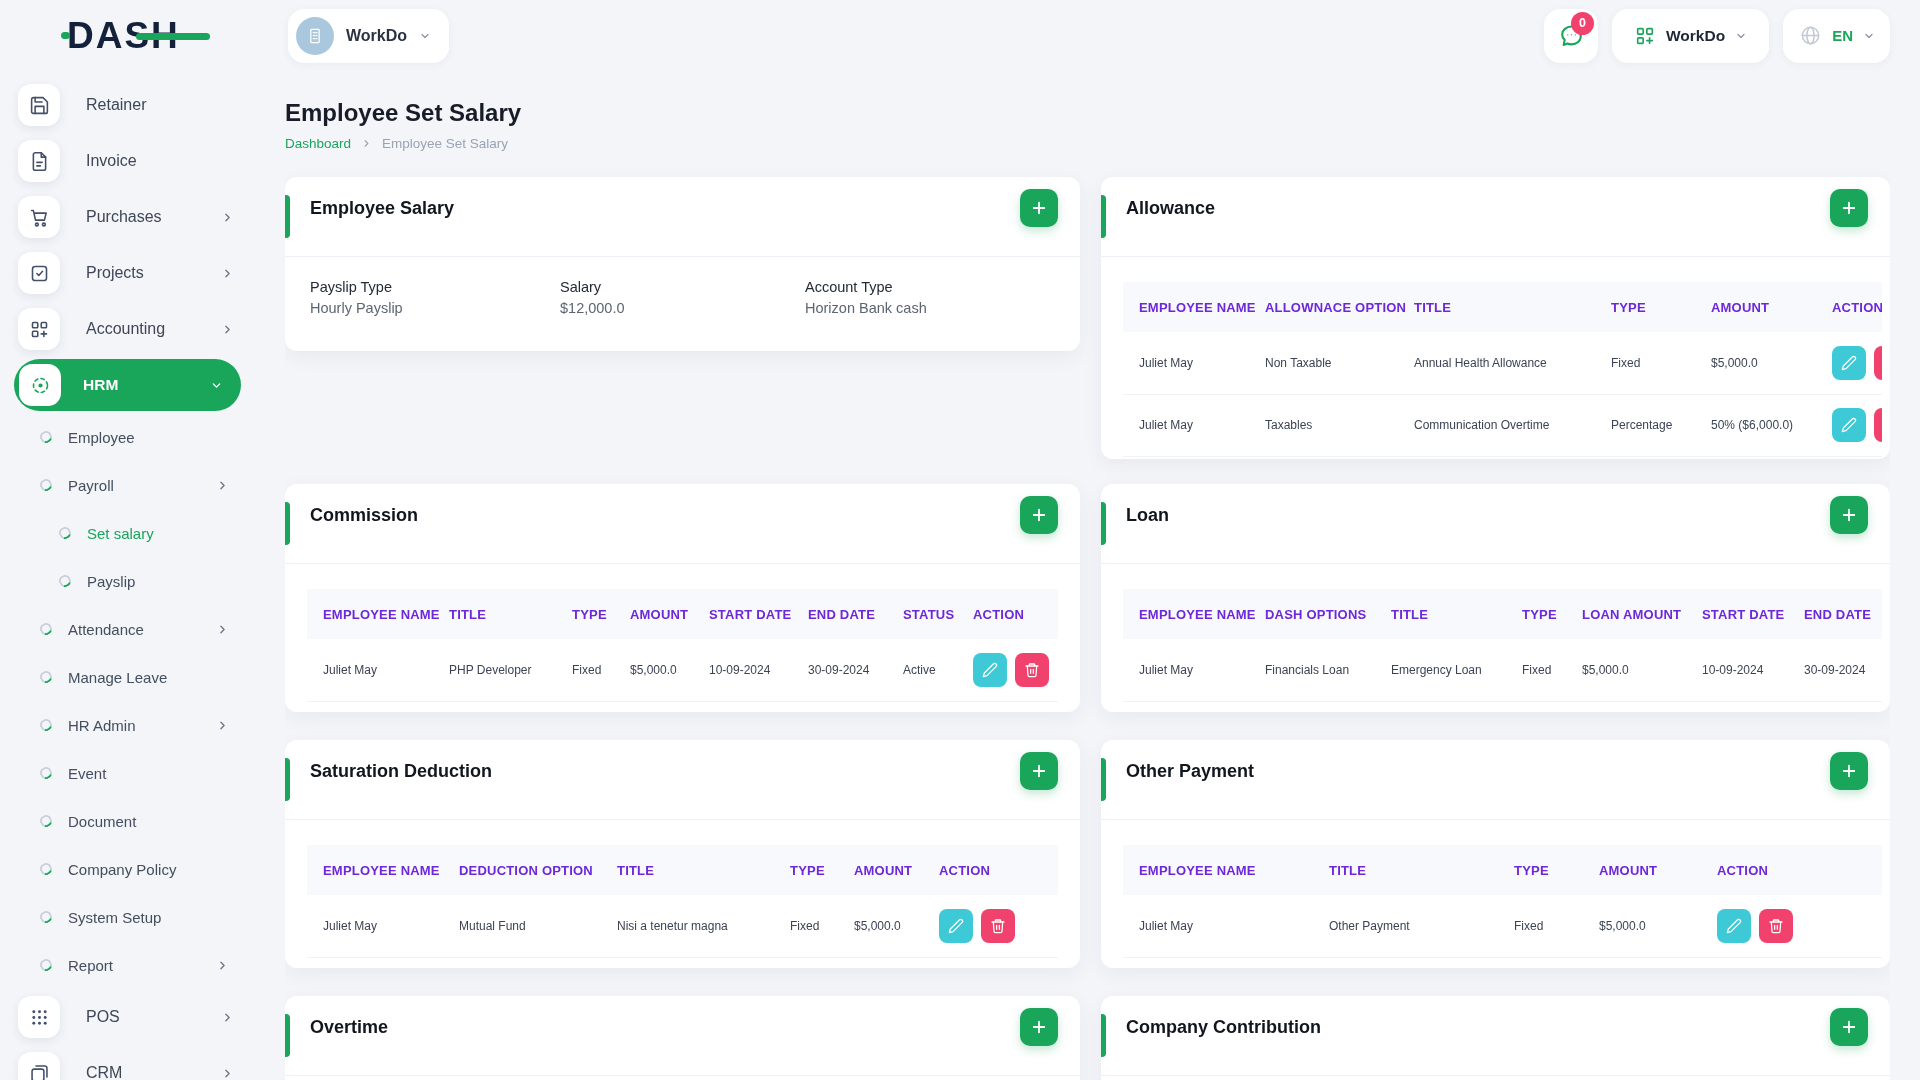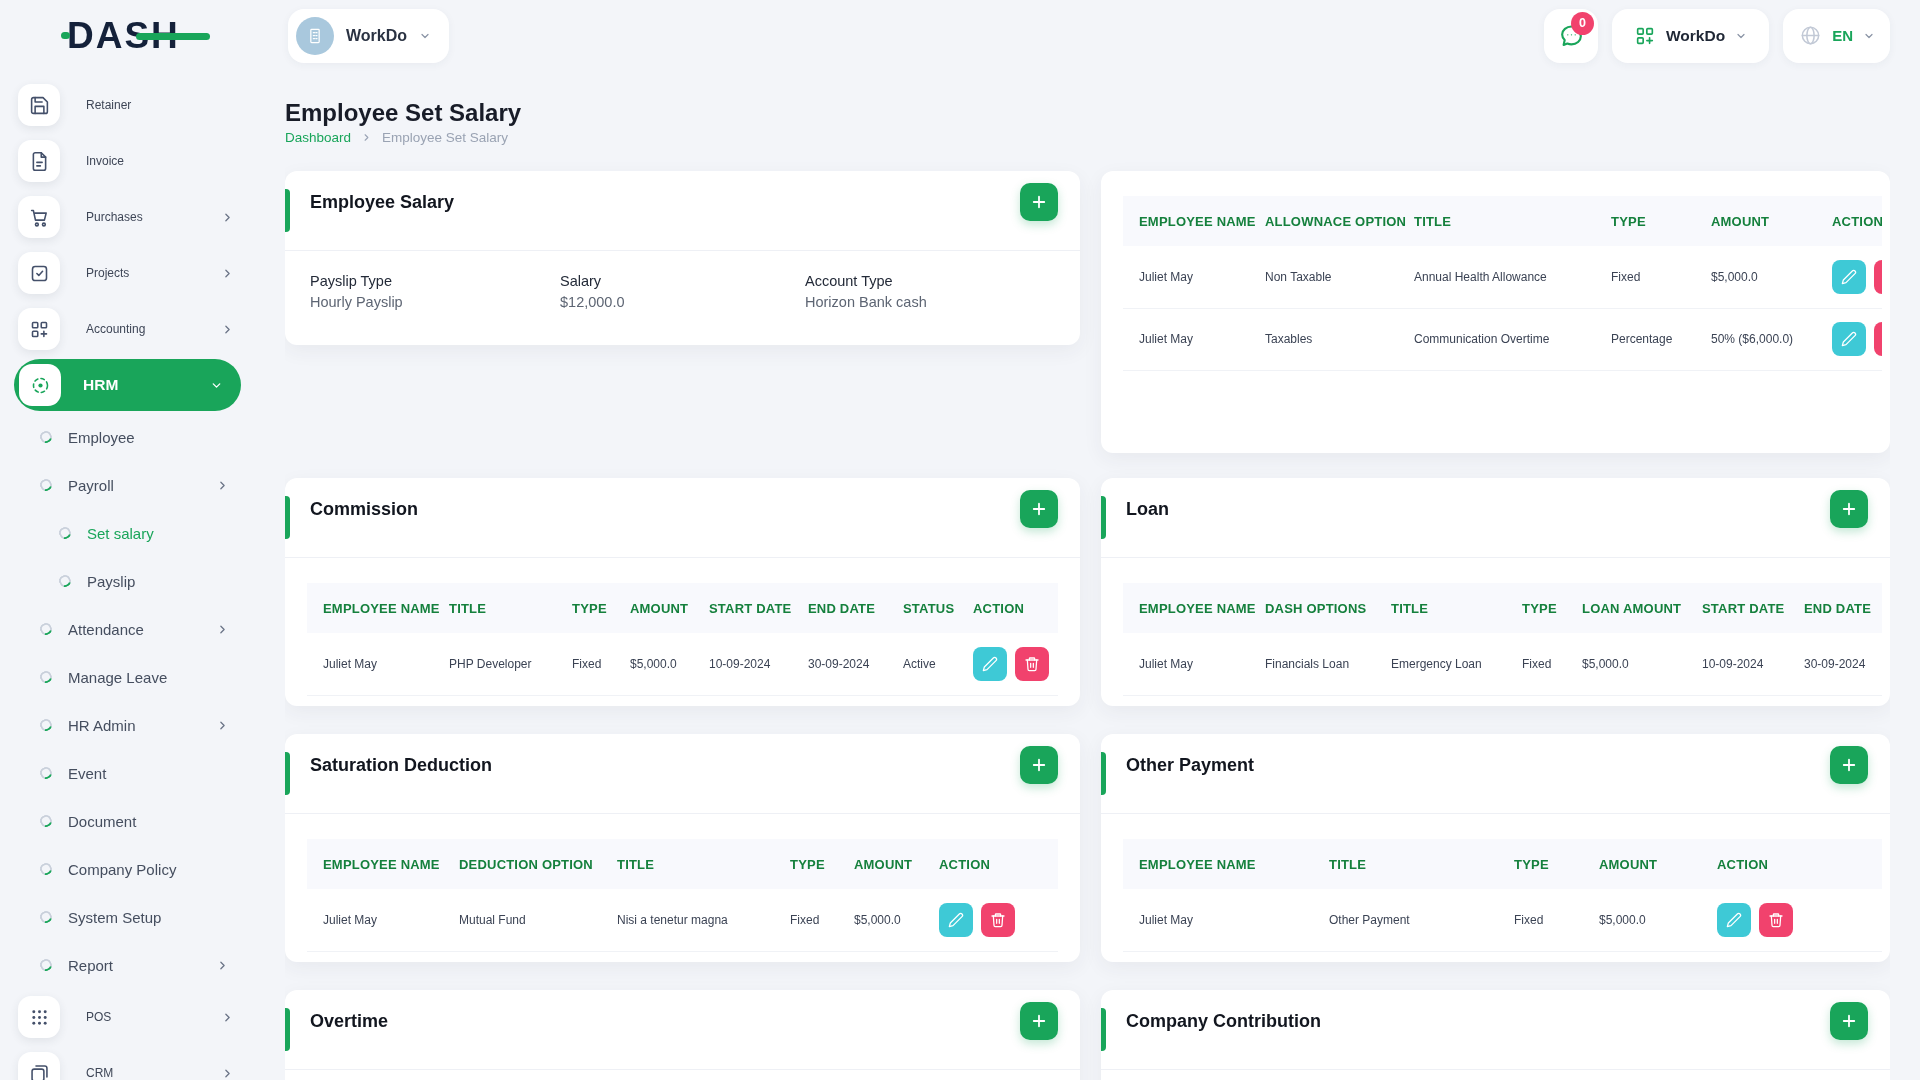--- a/index.html
+++ b/index.html
@@ -44,38 +44,38 @@
   .lang-pill{padding:0 15px 0 16px}
   .globe-ic{color:#c2c9d6}
   .globe-ic svg{width:23px;height:23px}
   .lang{color:var(--accent);font-weight:700;font-size:15px}
 
   
   .sidebar{position:absolute;left:0;top:71px;width:255px;bottom:0;overflow:hidden;padding-top:6px}
   .s-tile{height:56px;display:flex;align-items:center;padding-left:18px;position:relative;cursor:pointer}
   .tile-ic{width:42px;height:42px;flex:0 0 auto;background:#fff;border-radius:13px;box-shadow:0 3px 10px rgba(40,50,70,.09);display:flex;align-items:center;justify-content:center;color:#44506a}
   .tile-ic svg{width:21px;height:21px}
-  .s-tile .lbl{margin-left:26px;font-size:12px;font-weight:500;color:#3e4657}
+  .s-tile .lbl{margin-left:26px;font-size:16px;font-weight:500;color:#3e4657}
   .chev{position:absolute;right:21px;color:#6b7487}
   .chev svg{width:13px;height:13px}
   .s-pill{height:52px;margin:2px 14px;background:var(--accent);border-radius:26px;display:flex;align-items:center;padding-left:5px;position:relative;cursor:pointer}
   .s-pill .tile-ic{box-shadow:none;color:var(--accent)}
   .s-pill .lbl{margin-left:22px;font-size:15.5px;font-weight:700;color:#fff}
   .s-pill .chev{color:#fff;right:18px}
   .s-sub{height:48px;display:flex;align-items:center;padding-left:40px;position:relative;cursor:pointer}
   .s-sub.lvl2{padding-left:59px}
   .bullet{width:12px;height:12px;flex:0 0 auto;border:2.5px solid #c9d0db;border-bottom-color:var(--accent);border-radius:50%;transform:rotate(-30deg)}
   .s-sub .lbl{margin-left:16px;font-size:15px;color:#454e5f}
   .s-sub.active .lbl{color:var(--accent)}
   .s-sub .chev{right:26px}
 
   
   .main{position:absolute;left:285px;top:71px;width:1605px;bottom:0;overflow:hidden}
   .page-title{margin-top:28px;font-size:24px;font-weight:600;color:#181c28}
-  .crumbs{margin-top:3px;display:flex;align-items:center;gap:10px;font-size:13.5px}
+  .crumbs{margin-top:9px;display:flex;align-items:center;gap:10px;font-size:13.5px}
   .crumb-home{color:var(--accent);cursor:pointer;text-decoration:none}
   .crumb-sep{color:#9aa3b5}
   .crumb-sep svg{width:11px;height:11px}
   .crumb-cur{color:#9aa3b3}
   .rows{margin-top:26px}
   .cards-row{display:flex;gap:21px;align-items:flex-start}
   .mb25{margin-bottom:25px}
   .mb28{margin-bottom:28px}
   .card{background:#fff;border-radius:12px;box-shadow:0 6px 20px rgba(44,54,74,.06);overflow:hidden;position:relative}
   .card.w-left{width:795px}
@@ -88,21 +88,21 @@
   .add-btn svg{width:18px;height:18px}
 
   .es-fields{display:flex;padding:22px 25px 0}
   .field:nth-child(1){width:250px}
   .field:nth-child(2){width:245px}
   .f-label{font-size:14.5px;font-weight:400;color:#232a38}
   .f-value{margin-top:5px;font-size:14.5px;color:#5d6573}
 
   .tbl-wrap{margin:25px 8px 0 22px;overflow:hidden}
   table{border-collapse:collapse;table-layout:fixed}
-  th{background:#f8f9fd;height:50px;font-size:13px;font-weight:700;color:#15803d;letter-spacing:.2px;text-align:left;padding:0 8px 0 16px;white-space:nowrap}
+  th{background:#f8f9fd;height:50px;font-size:13px;font-weight:700;color:#6d28d9;letter-spacing:.2px;text-align:left;padding:0 8px 0 16px;white-space:nowrap}
   td{height:62px;border-bottom:1px solid #f0f2f6;font-size:12px;color:#3b4354;padding:0 8px 0 16px;white-space:nowrap;vertical-align:middle}
   .actions{display:flex;gap:8px;align-items:center}
   .icon-btn{width:34px;height:34px;border-radius:8px;border:none;display:flex;align-items:center;justify-content:center;color:#fff;cursor:pointer;flex:0 0 auto}
   .icon-btn svg{width:16px;height:16px}
   .icon-btn.edit{background:var(--cyan)}
   .icon-btn.del{background:var(--pink)}
 </style>
 </head>
 <body>
 
@@ -392,20 +392,30 @@
               <div class="f-label">Salary</div>
               <div class="f-value">$12,000.0</div>
             </div>
             <div class="field">
               <div class="f-label">Account Type</div>
               <div class="f-value">Horizon Bank cash</div>
             </div>
           </div>
       </section>
       <section class="card w-right h-al">
+        <div class="card-hd">
+          <h2 class="card-title">Allowance</h2>
+          <button class="add-btn">
+              <span class="ic">
+                <svg viewBox="0 0 24 24" fill="none" stroke="currentColor" stroke-width="2.4" stroke-linecap="round">
+                  <path d="M12 5v14M5 12h14"></path>
+                </svg>
+              </span>
+            </button>
+        </div>
         <div class="tbl-wrap">
             <table style="width: 833px;">
               <colgroup>
                 <col style="width: 126px;">
                 <col style="width: 149px;">
                 <col style="width: 197px;">
                 <col style="width: 100px;">
                 <col style="width: 121px;">
                 <col style="width: 140px;">
               </colgroup>

